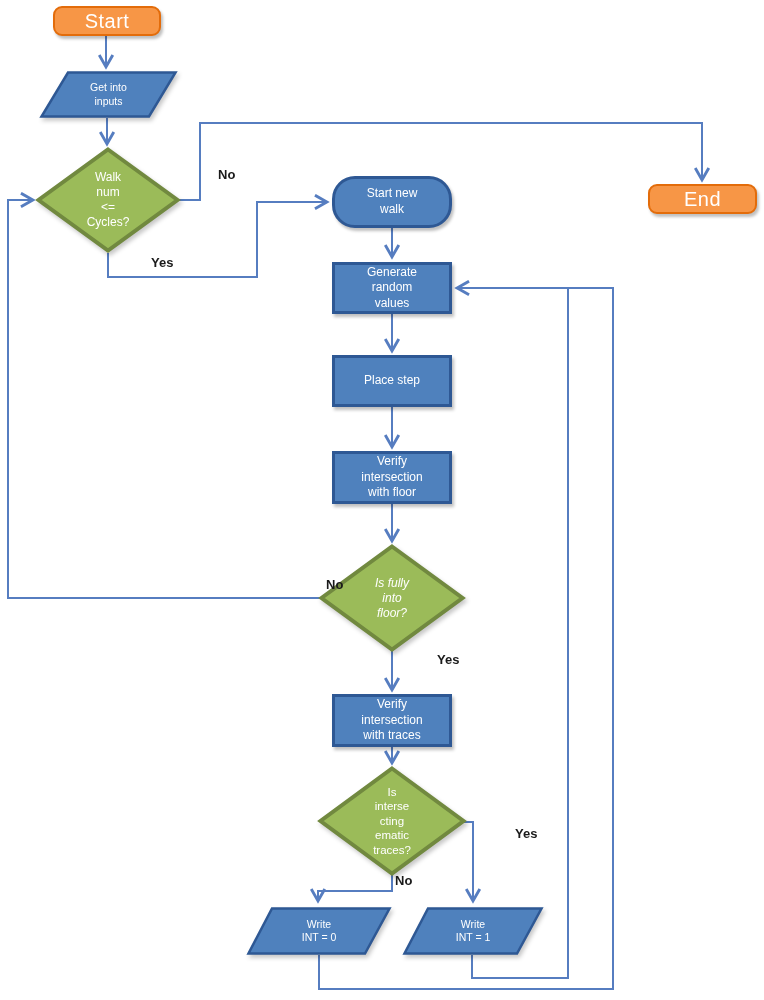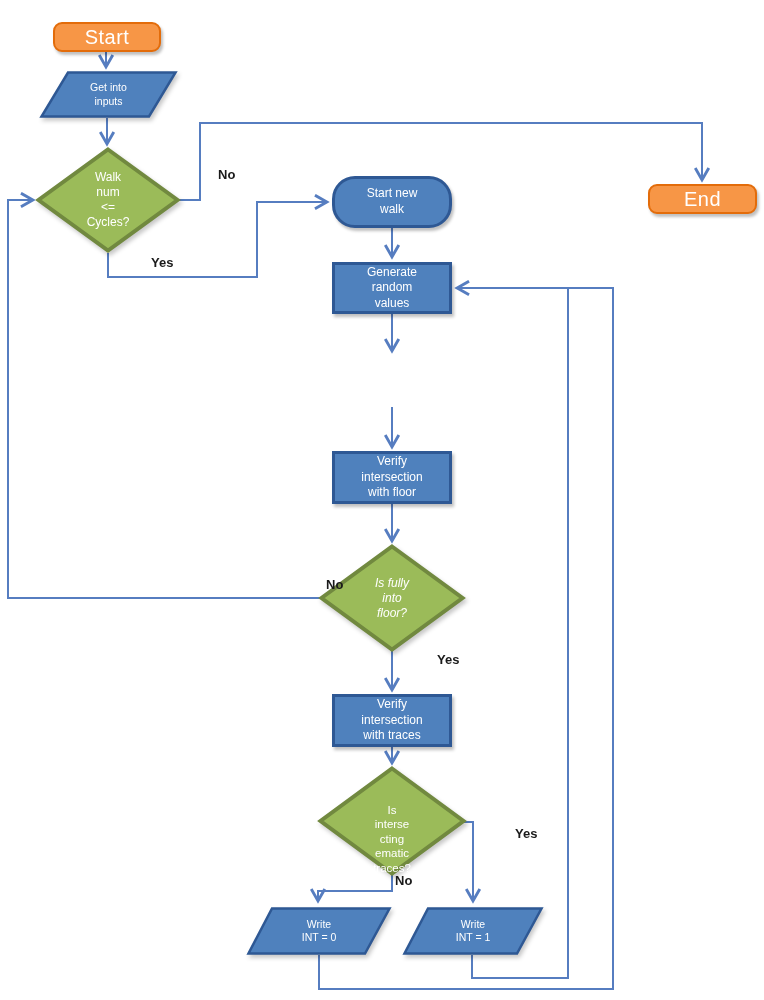--- a/index.html
+++ b/index.html
@@ -58,21 +58,21 @@
     <polyline class="connector" points="392,504 392,540" marker-end="url(#arrow)"></polyline>
     <polyline class="connector" points="320,598 8,598 8,200 32,200" marker-end="url(#arrow)"></polyline>
     <polyline class="connector" points="392,651 392,689" marker-end="url(#arrow)"></polyline>
     <polyline class="connector" points="392,747 392,762" marker-end="url(#arrow)"></polyline>
     <polyline class="connector" points="463,822 473,822 473,900" marker-end="url(#arrow)"></polyline>
     <polyline class="connector" points="392,875 392,891 318,891 318,900" marker-end="url(#arrow)"></polyline>
     <polyline class="connector" points="319,955 319,989 613,989 613,288 458,288" marker-end="url(#arrow)"></polyline>
     <polyline class="connector" points="472,955 472,978 568,978 568,288"></polyline>
   </svg>
 
-  <div class="node terminator" style="left:53px;top:22px;width:108px;height:30px;">
+  <div class="node terminator" style="left:53px;top:6px;width:108px;height:30px;">
     <span>Start</span>
   </div>
   <div class="node terminator" style="left:648px;top:184px;width:109px;height:30px;">
     <span>End</span>
   </div>
 
   <svg class="shape-svg" style="left:40px;top:71px;" width="137" height="47">
     <polygon points="28,1.5 135.5,1.5 109,45.5 1.5,45.5" fill="#4f81bd" stroke="#2e5894" stroke-width="2.5"></polygon>
   </svg>
   <div class="shape-label par-label" style="left:40px;top:71px;width:137px;height:47px;">Get into
@@ -88,20 +88,23 @@
 
   <div class="node process" style="left:332px;top:176px;width:120px;height:52px;border-radius:23px;">
     <span>Start new
 walk</span>
   </div>
   <div class="node process" style="left:332px;top:262px;width:120px;height:52px;">
     <span>Generate
 random
 values</span>
   </div>
+  <div class="node process" style="left:332px;top:355px;width:120px;height:52px;">
+    <span>Place step</span>
+  </div>
   <div class="node process" style="left:332px;top:451px;width:120px;height:53px;">
     <span>Verify
 intersection
 with floor</span>
   </div>
 
   <svg class="shape-svg" style="left:319px;top:544px;" width="146" height="108">
     <polygon points="73,2.5 143.5,54 73,105.5 2.5,54" fill="#9bbb59" stroke="#71893f" stroke-width="4"></polygon>
   </svg>
   <div class="shape-label dec-label" style="left:319px;top:544px;width:146px;height:108px;font-style:italic;">Is fully
@@ -110,21 +113,21 @@
 
   <div class="node process" style="left:332px;top:694px;width:120px;height:53px;">
     <span>Verify
 intersection
 with traces</span>
   </div>
 
   <svg class="shape-svg" style="left:318px;top:766px;" width="148" height="110">
     <polygon points="74,2.5 145.5,55 74,107.5 2.5,55" fill="#9bbb59" stroke="#71893f" stroke-width="4"></polygon>
   </svg>
-  <div class="shape-label dec-label" style="left:318px;top:784px;width:148px;height:110px;font-size:11.5px;text-align:center;">Is
+  <div class="shape-label dec-label" style="left:318px;top:766px;width:148px;height:110px;font-size:11.5px;text-align:center;">Is
 interse
 cting
 ematic
 traces?</div>
 
   <svg class="shape-svg" style="left:247px;top:907px;" width="144" height="48">
     <polygon points="25,1.5 142.5,1.5 118,46.5 1.5,46.5" fill="#4f81bd" stroke="#2e5894" stroke-width="2.5"></polygon>
   </svg>
   <div class="shape-label par-label" style="left:247px;top:907px;width:144px;height:48px;">Write
 INT = 0</div>

